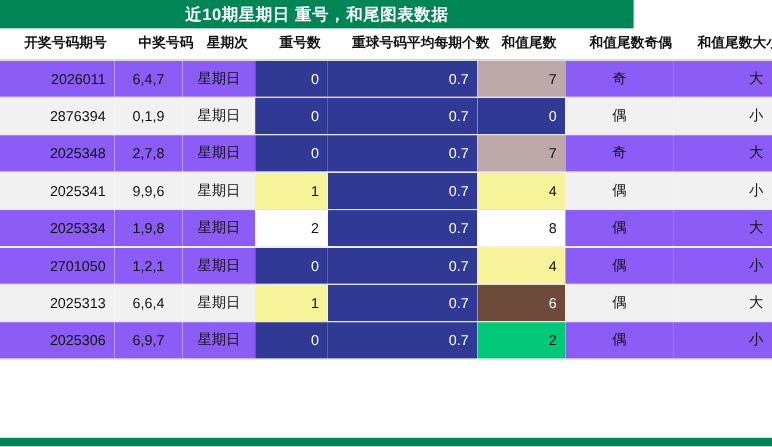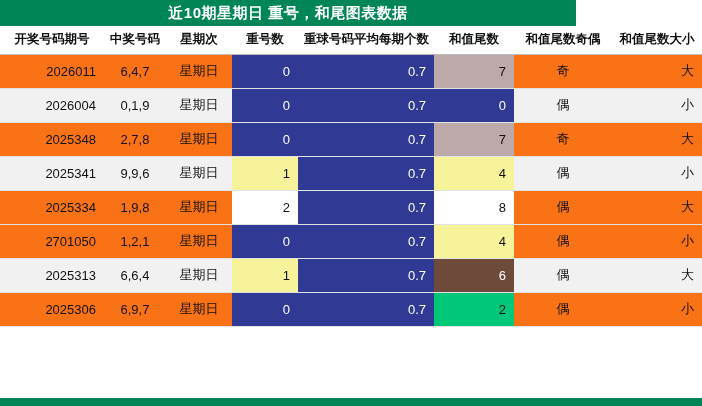--- a/index.html
+++ b/index.html
@@ -37,33 +37,33 @@
     font-size: 13px;
   }
   table.data th {
     height: 28px;
     background: #ffffff;
     color: #111111;
     font-weight: bold;
     font-size: 12.5px;
     border-bottom: 1px solid #bcbcbc;
     white-space: nowrap;
-    padding: 0 6px;
+    padding: 0 22px;
     box-sizing: border-box;
   }
   table.data td {
     height: 34px;
     padding: 0 8px;
     box-sizing: border-box;
     border-bottom: 1px solid #e2e2e2;
     white-space: nowrap;
     overflow: hidden;
   }
   tr.row-odd td { background: #f1f1f1; }
-  tr.row-even td { background: #f97316; }
+  tr.row-even td { background: #8b5cf6; }
 
   
   .c-issue   { text-align: right; color: #111; }
   .c-num     { text-align: center; color: #111; }
   .c-week    { text-align: center; color: #111; }
   .c-dup     { text-align: right; }
   .c-avg     { text-align: right; color: #ffffff; }
   .c-sumtail { text-align: right; }
   .c-parity  { text-align: center; color: #111; }
   .c-size    { text-align: right; color: #111; }
@@ -125,21 +125,21 @@
           <td class="c-issue">2026011</td>
           <td class="c-num">6,4,7</td>
           <td class="c-week">星期日</td>
           <td class="c-dup hl-blue">0</td>
           <td class="c-avg blue">0.7</td>
           <td class="c-sumtail hl-mauve">7</td>
           <td class="c-parity">奇</td>
           <td class="c-size">大</td>
         </tr>
         <tr class="row-odd">
-          <td class="c-issue">2026004</td>
+          <td class="c-issue">2876394</td>
           <td class="c-num">0,1,9</td>
           <td class="c-week">星期日</td>
           <td class="c-dup hl-blue">0</td>
           <td class="c-avg blue">0.7</td>
           <td class="c-sumtail hl-blue">0</td>
           <td class="c-parity">偶</td>
           <td class="c-size">小</td>
         </tr>
         <tr class="row-even">
           <td class="c-issue">2025348</td>

